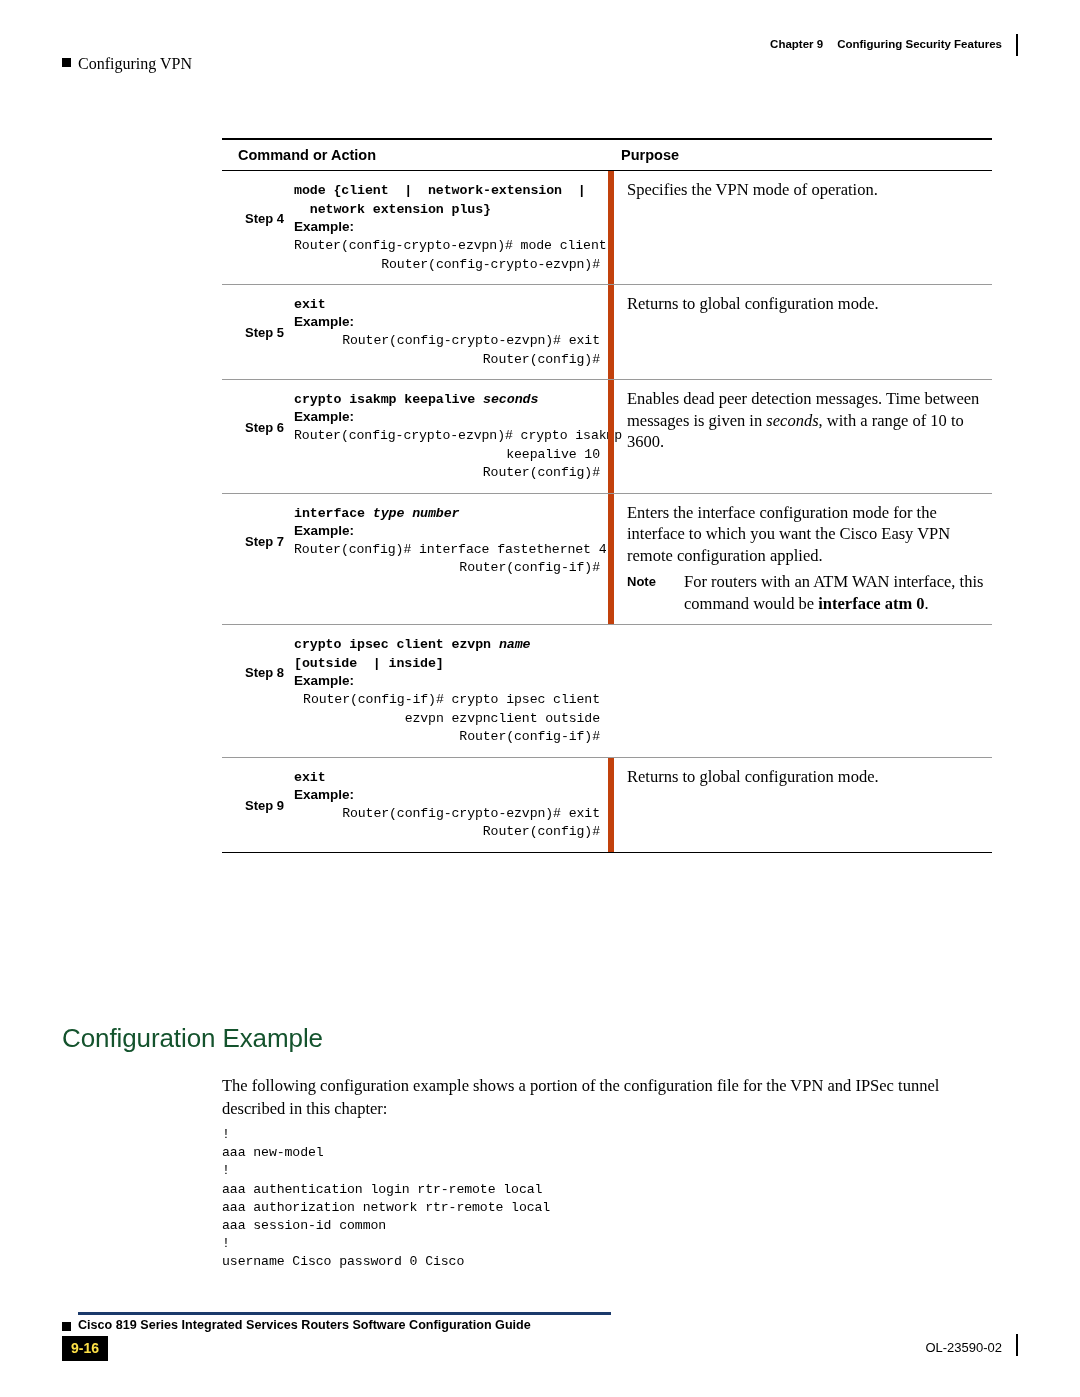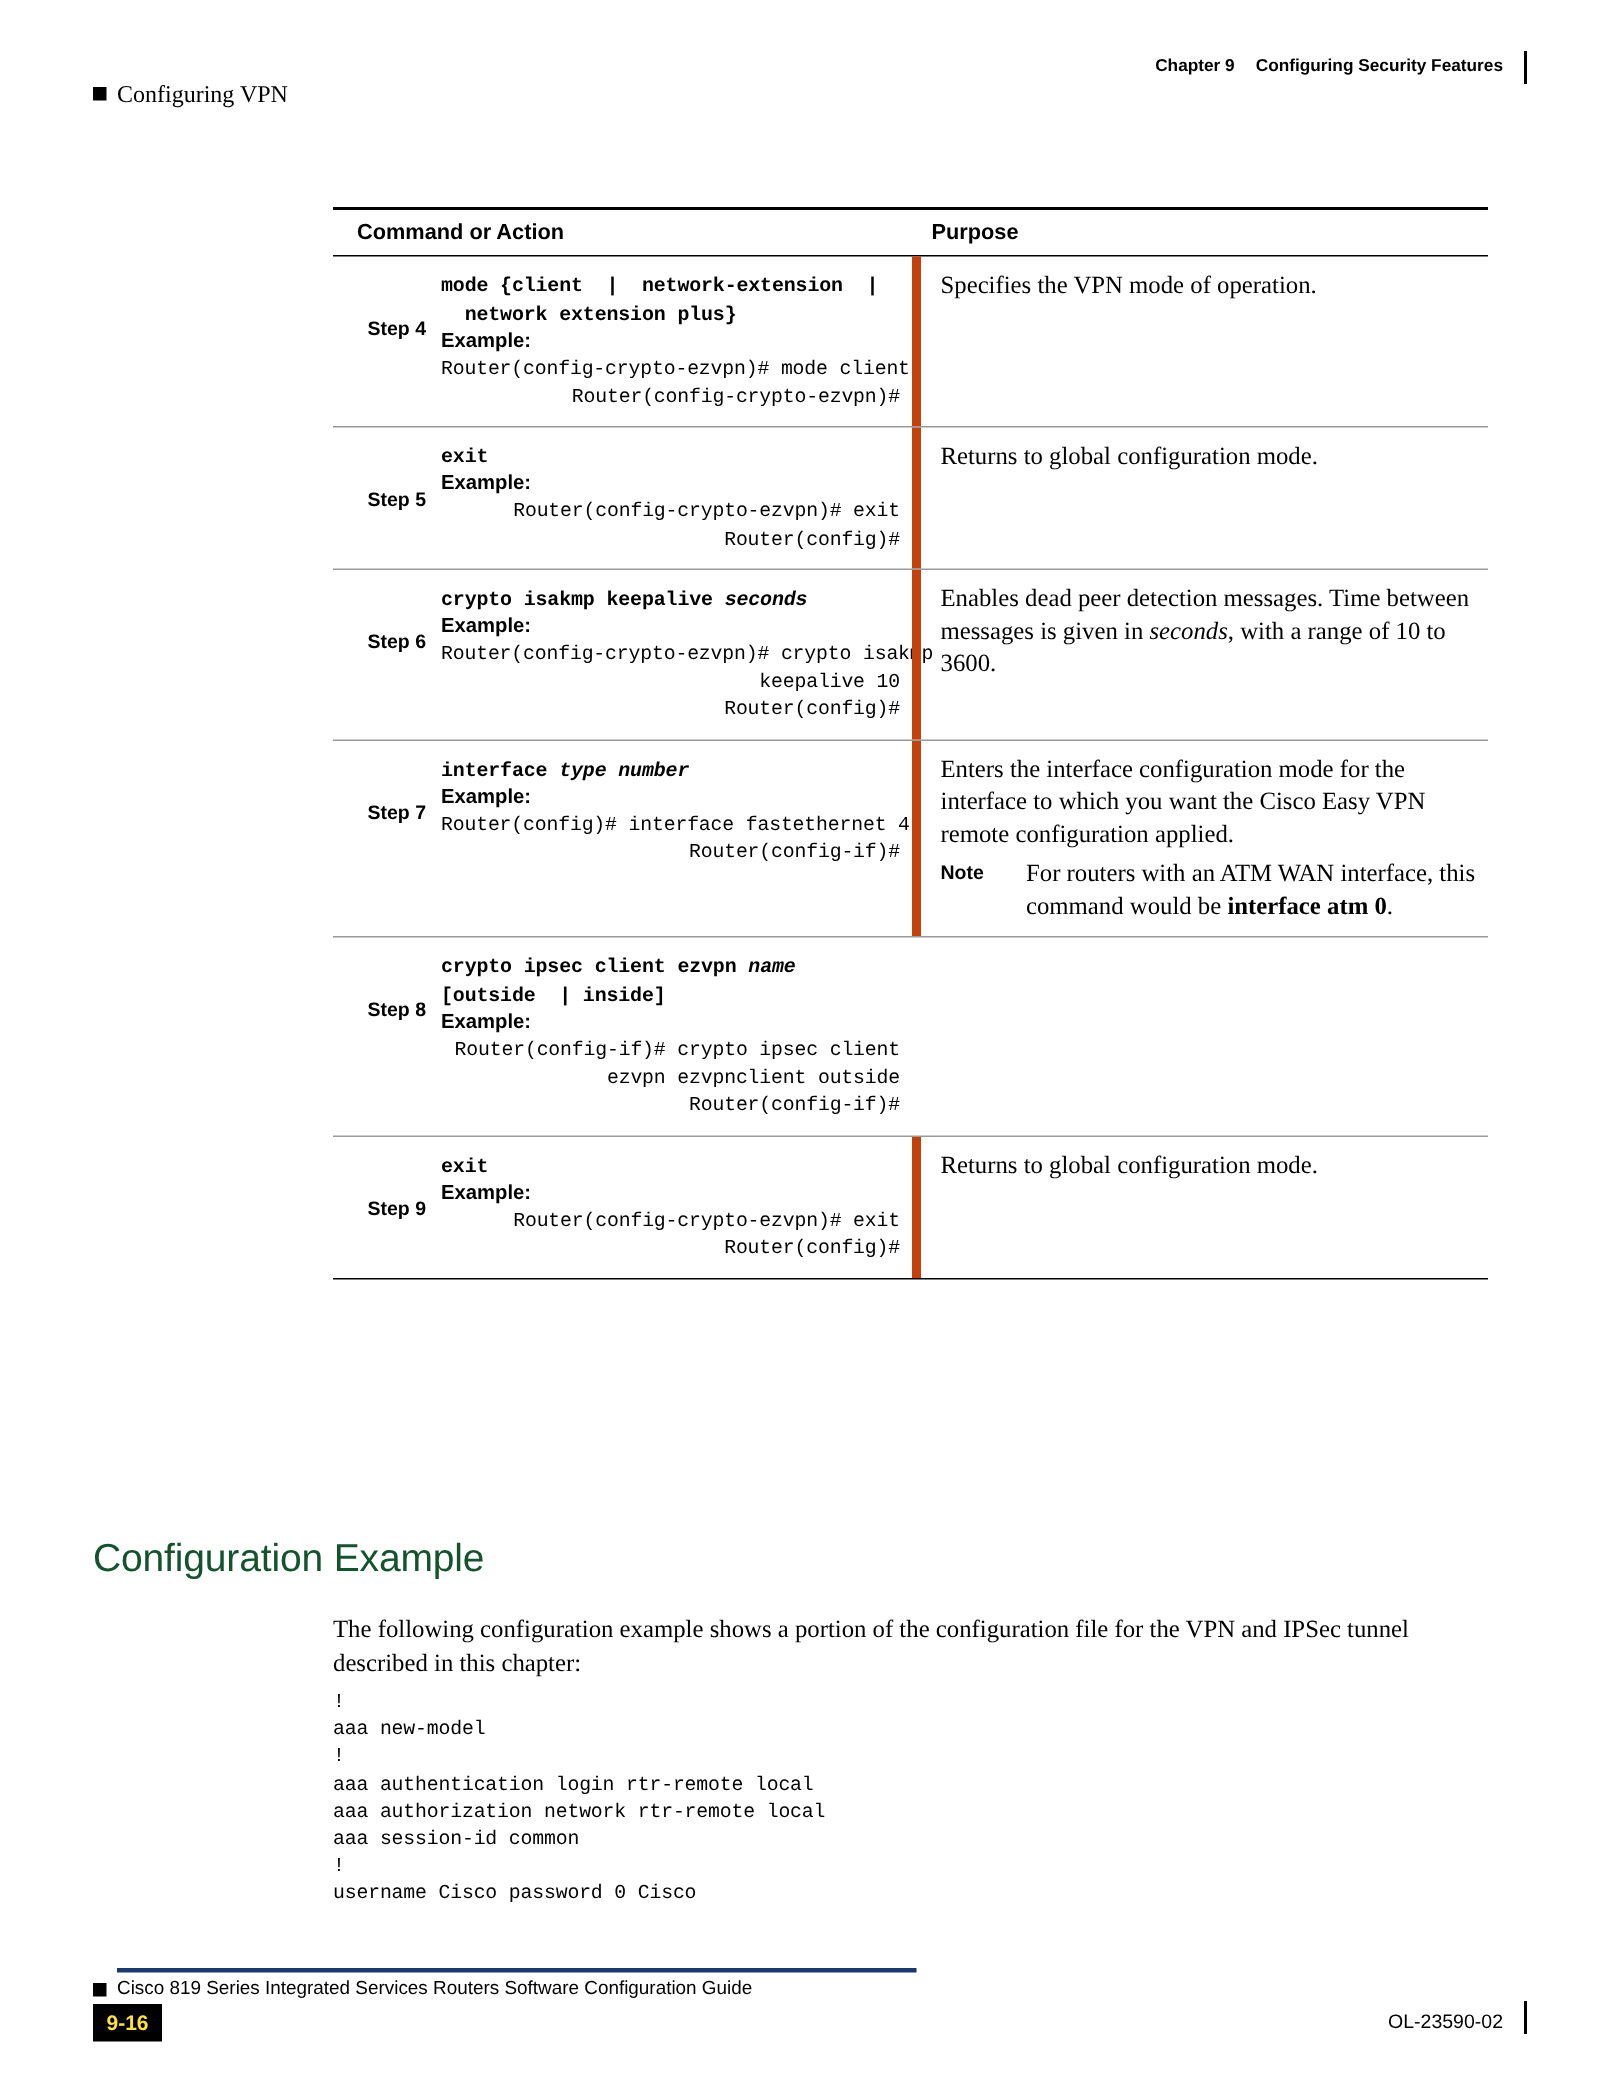--- a/index.html
+++ b/index.html
@@ -213,21 +213,21 @@
     top: 12px;
     width: 533px;
     height: 2.5px;
     background: #1b3a6b;
   }
   .ftr-title {
     position: absolute;
     left: 78px;
     top: 18px;
     font-family: "Liberation Sans", sans-serif;
-    font-weight: normal;
+    font-weight: bold;
     font-size: 12.6px;
     color: #000;
   }
   .ftr-sq {
     position: absolute;
     left: 62px;
     top: 22px;
     width: 9px;
     height: 9px;
     background: #000;

